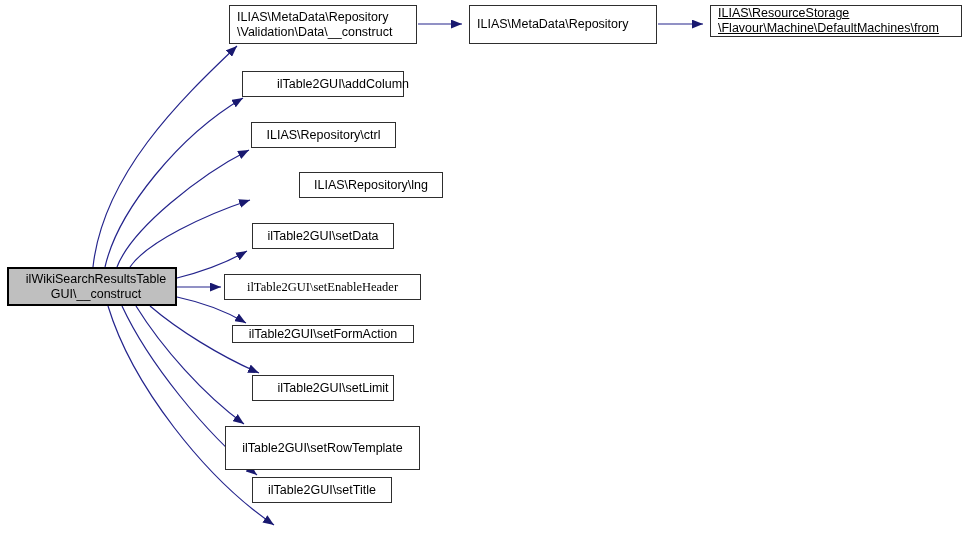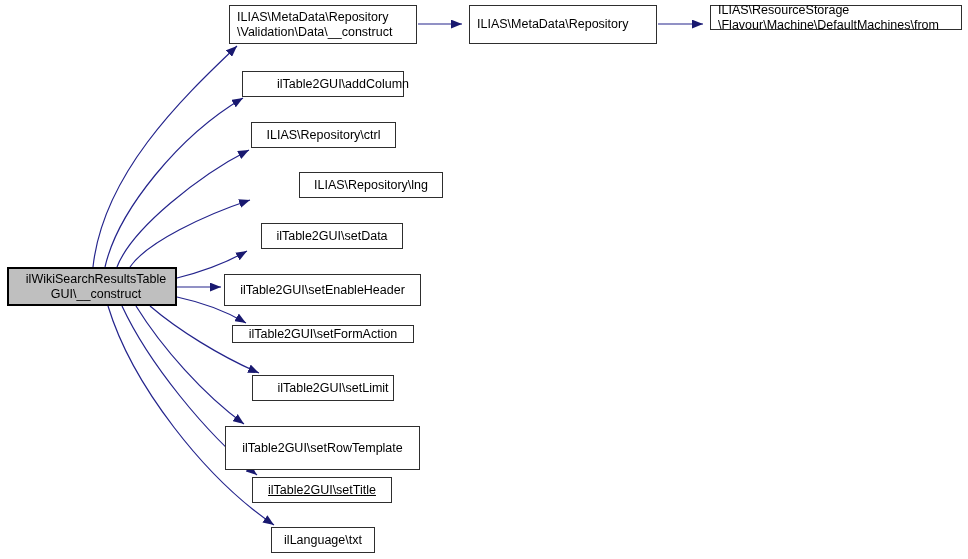--- a/index.html
+++ b/index.html
@@ -46,30 +46,30 @@
     background: #bfbfbf;
     border: 2px solid #000000;
     align-items: center;
     padding-left: 8px;
     cursor: default;
   }
   
   .n-main { left: 7px;   top: 267px; width: 170px; height: 39px; }
   .n-b1   { left: 229px; top: 5px;   width: 188px; height: 39px; }
   .n-b2   { left: 469px; top: 5px;   width: 188px; height: 39px; }
-  .n-b3   { left: 710px; top: 5px;   width: 252px; height: 25px; }
+  .n-b3   { left: 710px; top: 5px;   width: 252px; height: 32px; text-decoration: underline; }
   .n-b4   { left: 242px; top: 71px;  width: 162px; height: 26px; padding-left: 40px; }
   .n-b5   { left: 251px; top: 122px; width: 145px; height: 26px; align-items: center; }
   .n-b6   { left: 251px; top: 172px; width: 144px; height: 26px; margin-left: 48px; }
-  .n-b7   { left: 252px; top: 223px; width: 142px; height: 26px; margin-left: 9px; }
-  .n-b8   { left: 224px; top: 274px; width: 197px; height: 32px; }
+  .n-b7   { left: 252px; top: 223px; width: 142px; height: 26px; }
+  .n-b8   { left: 224px; top: 274px; width: 197px; height: 26px; font-family: Liberation Serif, serif; }
   .n-b9   { left: 232px; top: 325px; width: 182px; height: 18px; }
   .n-b10  { left: 252px; top: 375px; width: 142px; height: 26px; padding-left: 20px; }
   .n-b11  { left: 225px; top: 426px; width: 195px; height: 44px; }
-  .n-b12  { left: 252px; top: 477px; width: 140px; height: 26px; text-decoration: underline; }
+  .n-b12  { left: 252px; top: 477px; width: 140px; height: 26px; }
   .n-b13  { left: 271px; top: 527px; width: 104px; height: 26px; }
   .edge {
     fill: none;
     stroke: #24248c;
     stroke-width: 1.2;
   }
 </style>
 </head>
 <body>
 
@@ -144,17 +144,14 @@
   </div>
 
   <div class="node n-b11">
     <span>ilTable2GUI\setRowTemplate</span>
   </div>
 
   <div class="node n-b12">
     <span>ilTable2GUI\setTitle</span>
   </div>
 
-  <div class="node n-b13">
-    <span>ilLanguage\txt</span>
-  </div>
 
 </div>
 
 </body></html>

